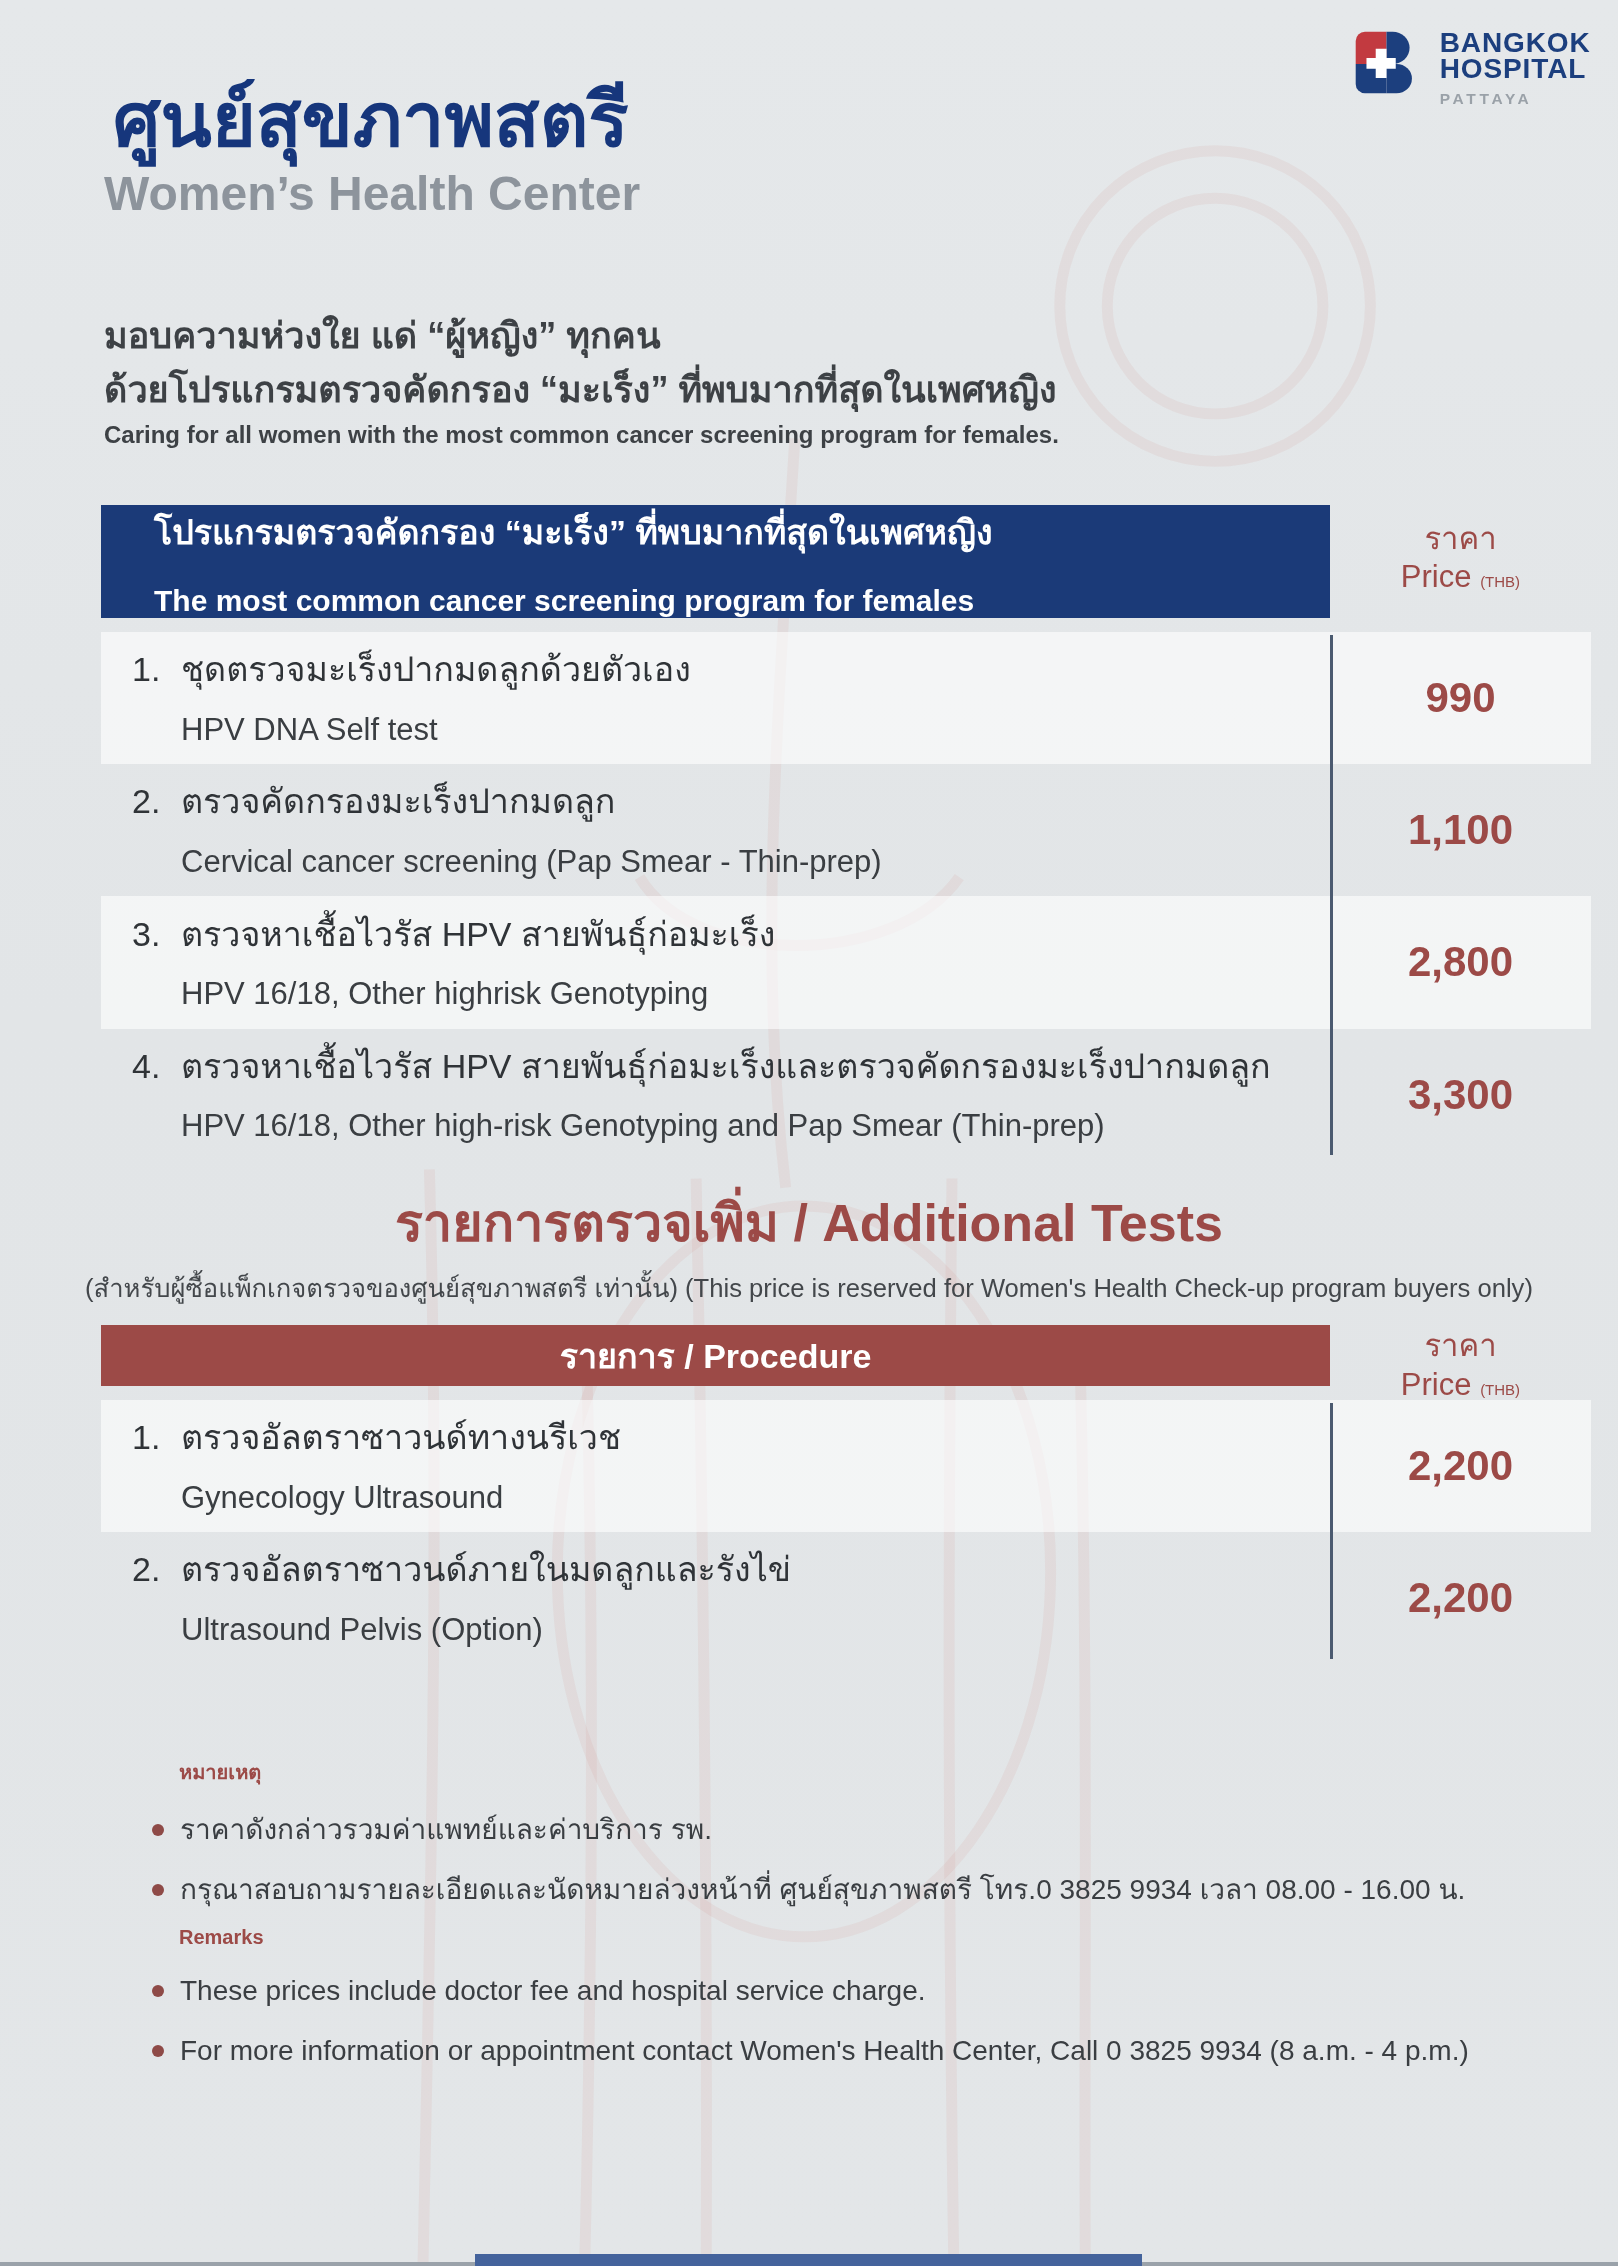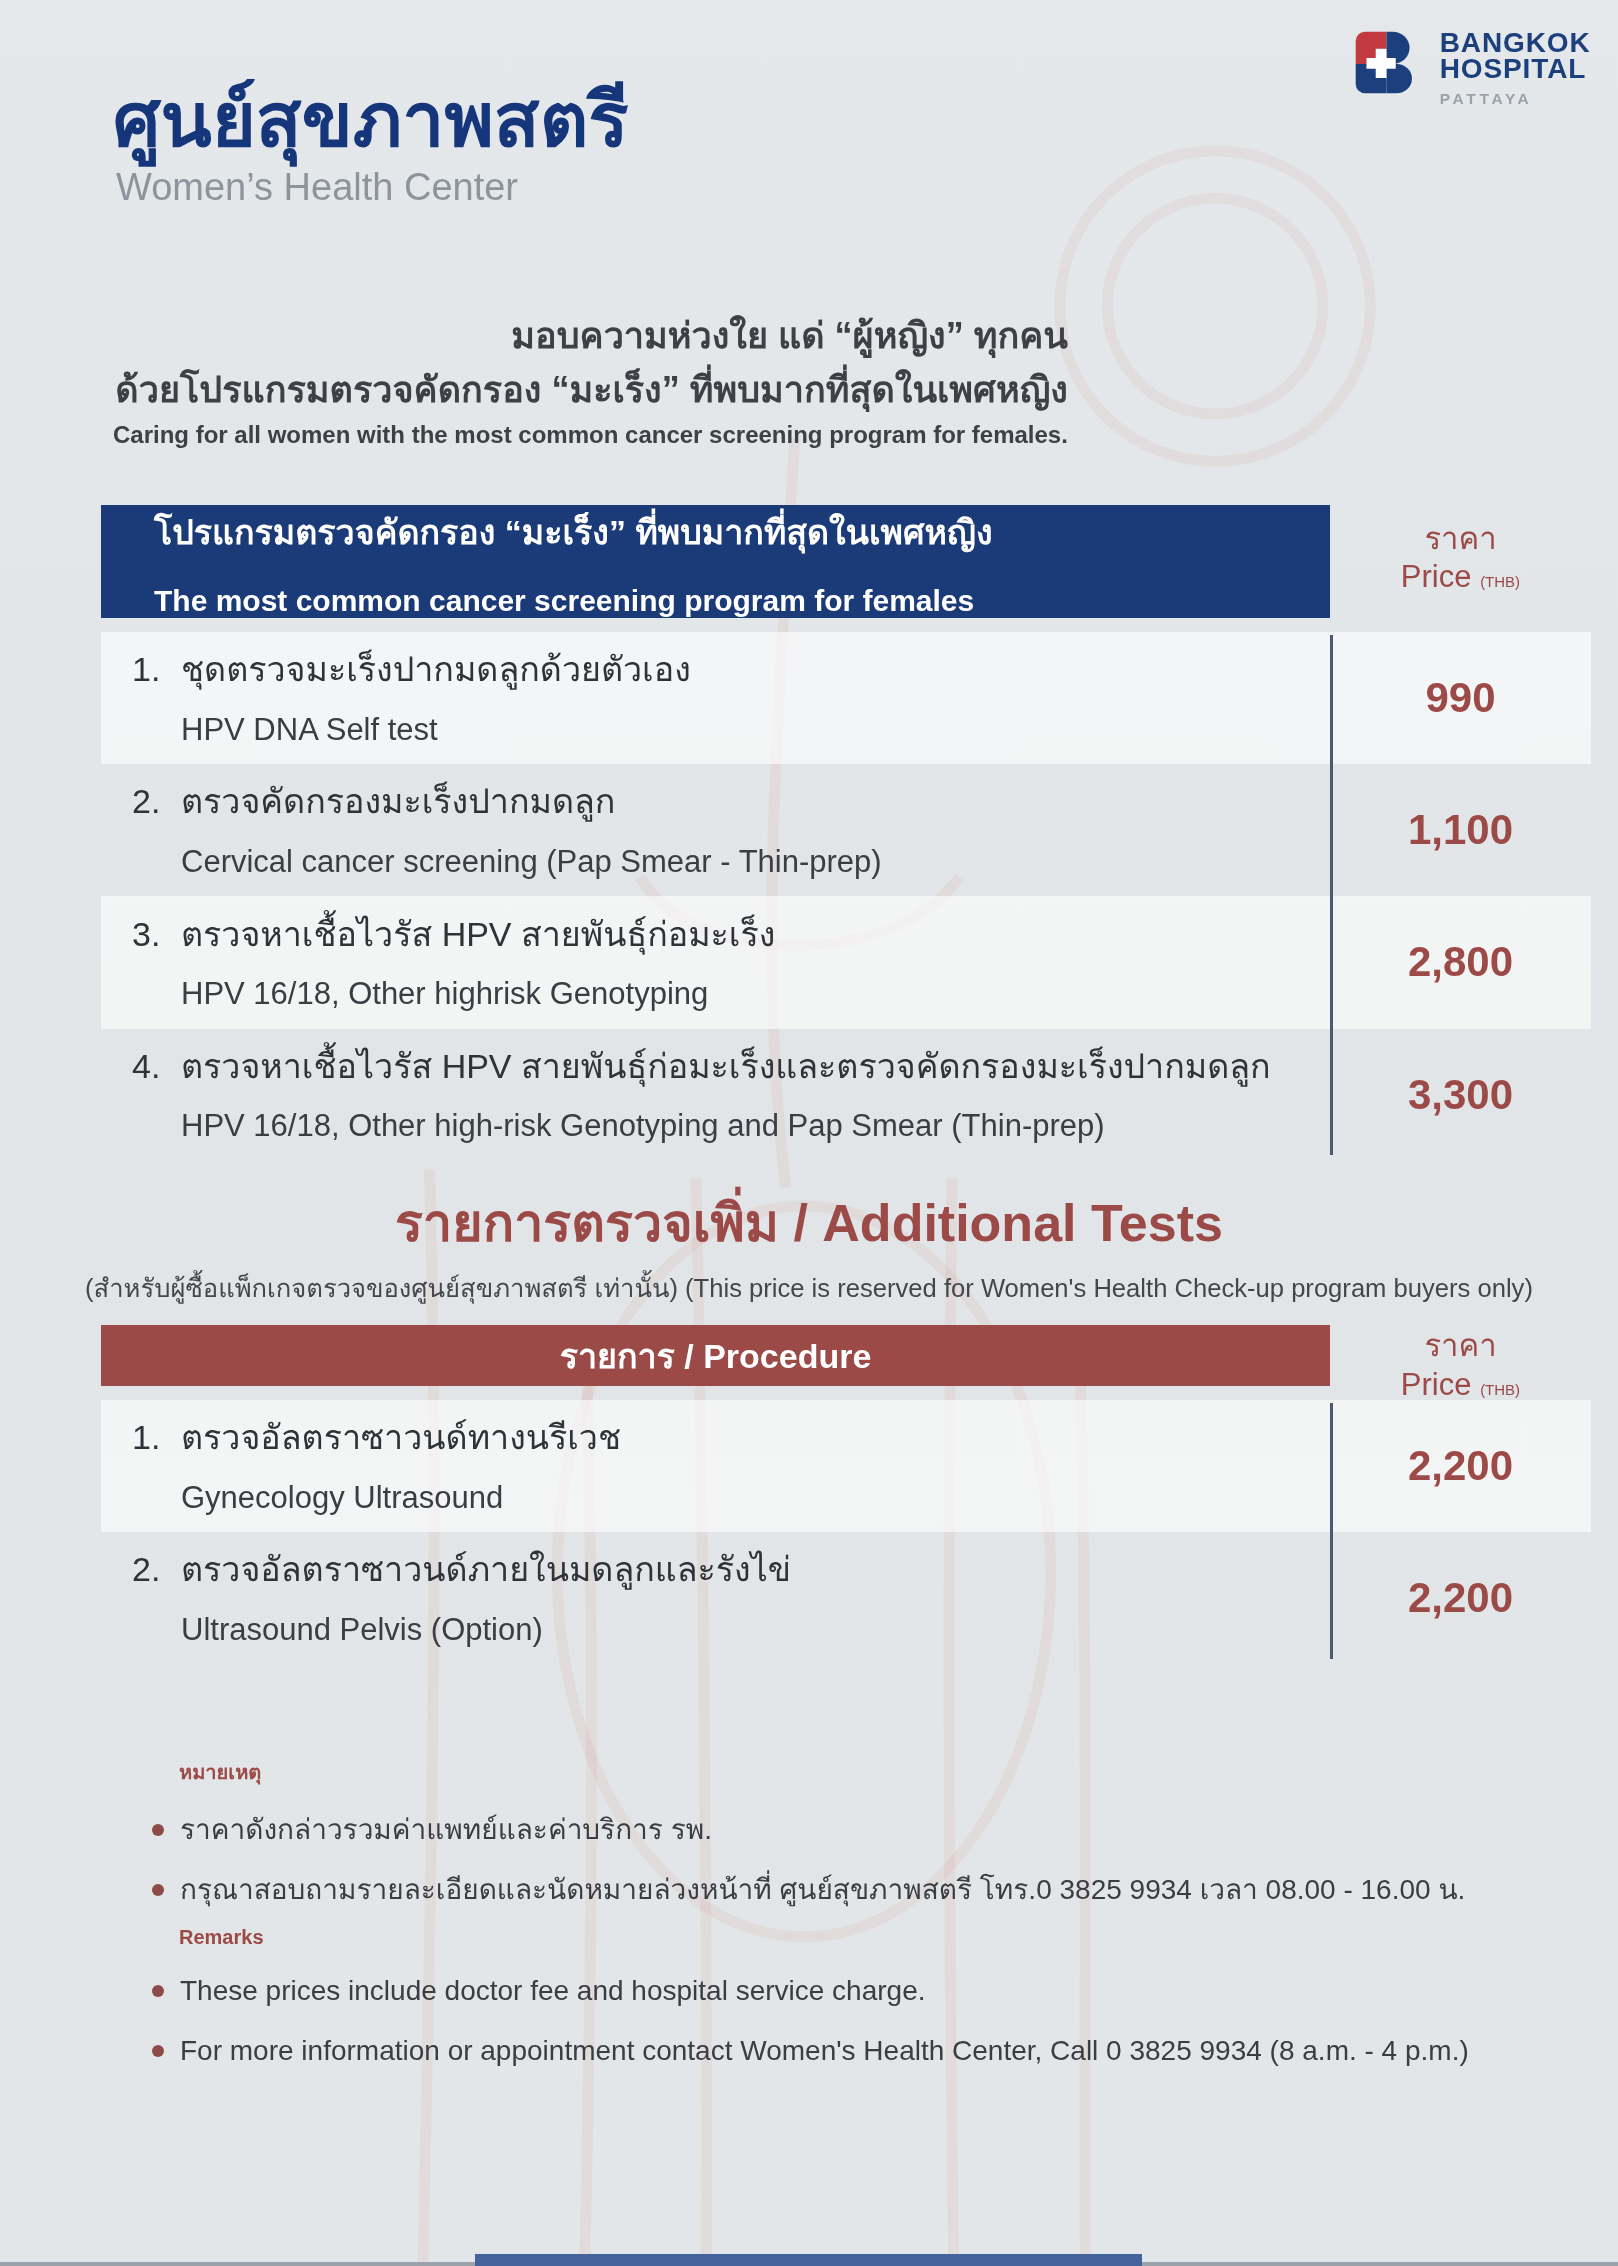--- a/index.html
+++ b/index.html
@@ -14,22 +14,22 @@
   
   .watermark { position:absolute; inset:0; pointer-events:none; }
   
   .logo { position:absolute; top:24px; right:27.4px; display:flex; align-items:flex-start; gap:14.6px; }
   .logo-mark { width:77px; height:77px; }
   .logo-text { display:flex; flex-direction:column; line-height:0.95; padding-top:5.5px; }
   .logo-name { color:#1c3f7e; font-weight:bold; font-size:28px; letter-spacing:0.9px; }
   .logo-sub { color:#9aa1a8; font-size:15.5px; font-weight:bold; letter-spacing:3.7px; margin-top:9.1px; }
   
   .title-th { position:absolute; left:113px; top:60px; font-size:75px; font-weight:bold; color:#16367c; letter-spacing:0px; }
-  .title-en { position:absolute; left:116px; top:166px; font-size:38px; font-weight:400; color:#8d949c; }
-  .intro { position:absolute; left:113px; top:309px;text-align:right; }
+  .title-en { position:absolute; left:104px; top:166px; font-size:48px; font-weight:700; color:#8d949c; }
+  .intro { position:absolute; left:104px; top:309px; }
   .intro-th { font-size:36px; font-weight:bold; color:#3d4145; line-height:1.5; }
   .intro-en { font-size:24px; font-weight:bold; color:#3d4145; margin-top:4px; }
   
   .tbl { position:absolute; left:101px; width:1490px; }
   .tbl1 { top:505px; }
   .tbl2 { top:1325px; }
   .bar { width:1229px; background:#1b3a78; color:#ffffff; }
   .bar1 { height:113px; display:flex; flex-direction:column; justify-content:center; padding-left:53px;gap:20px; }
   .bar-th { font-size:34px; font-weight:bold; }
   .bar-en { font-size:30px; font-weight:bold; margin-top:4.6px; }

